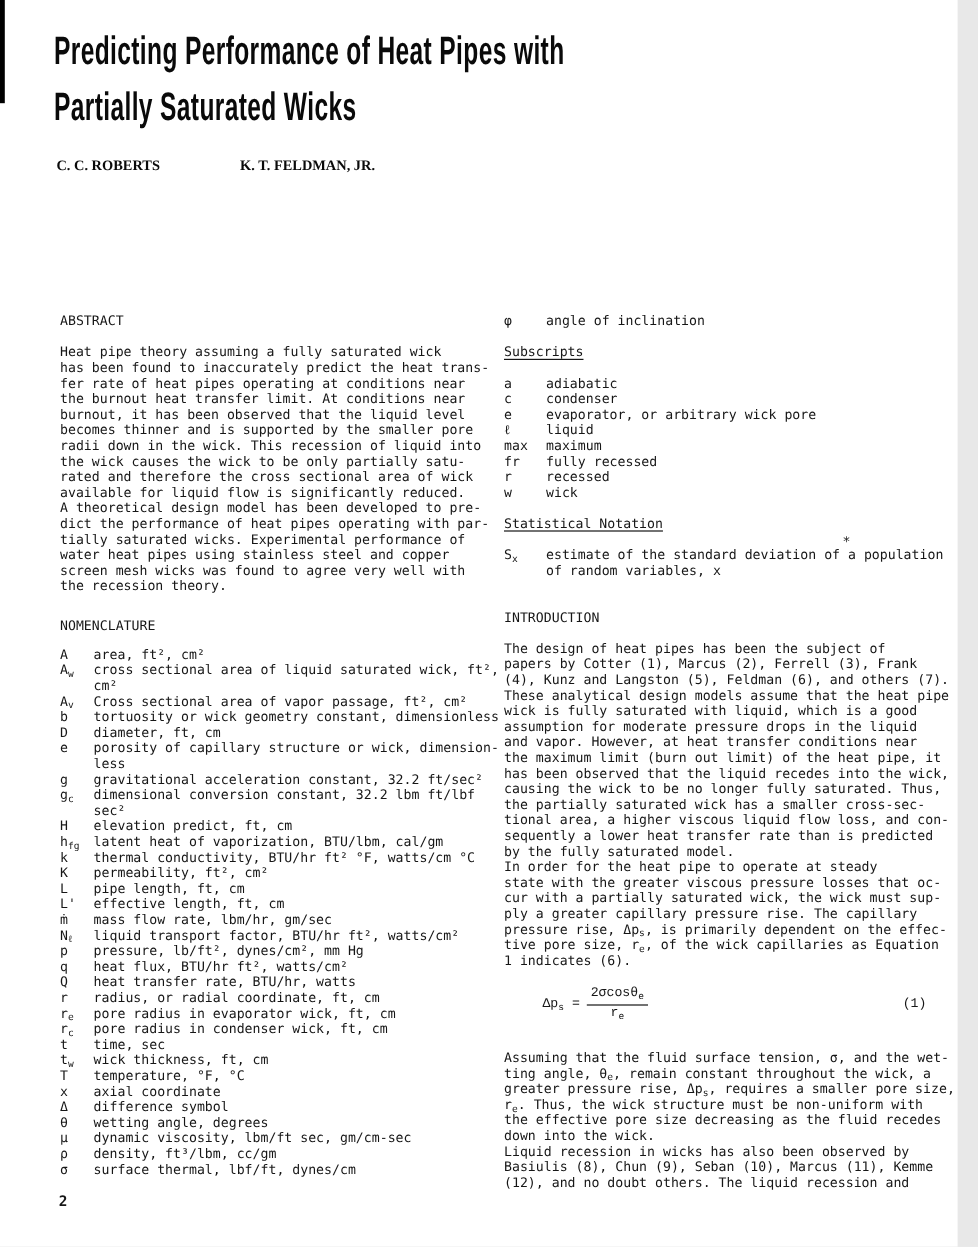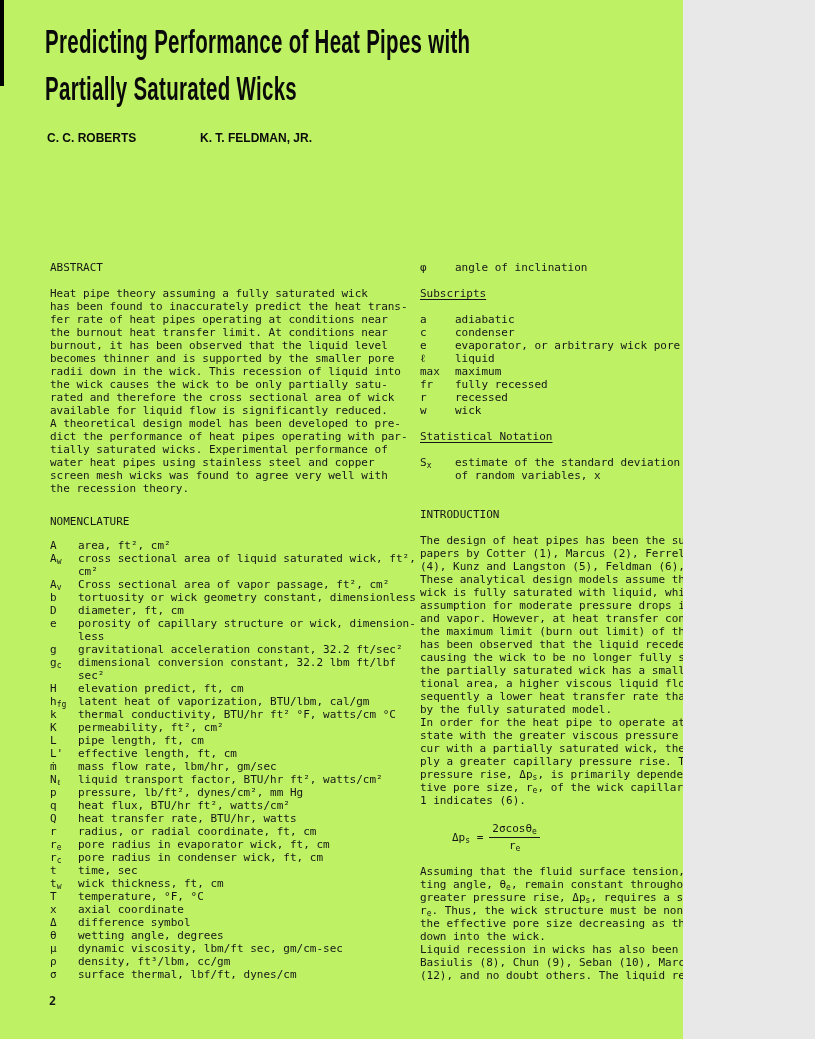--- a/index.html
+++ b/index.html
@@ -1,35 +1,35 @@
 <!DOCTYPE html>
 <html><head>
 <meta charset="utf-8">
 <style>
   html,body{margin:0;padding:0;background:#e8e8e8;}
   .page{
     position:relative;
-    width:683px;height:1039px;
-    background:#bef264;
+    width:798px;height:1039px;
+    background:#ffffff;
     font-family:"DejaVu Sans Mono", monospace;
     color:#161616;
     overflow:hidden;
   }
   .edge-mark{
     position:absolute;left:0;top:0;width:4px;height:86px;background:#000;
   }
   .title{
     position:absolute;left:45px;top:18px;
     font-family:"Liberation Sans", sans-serif;
     font-weight:bold;font-size:33px;line-height:47px;
     transform:scaleX(0.62);transform-origin:left top;
     white-space:nowrap;letter-spacing:0.5px;color:#0a0a0a;
   }
   .authors{position:absolute;top:131px;left:0;width:815px;height:16px;
-    font-family:Liberation Sans, sans-serif;font-weight:bold;font-size:12px;color:#0a0a0a;}
+    font-family:Liberation Serif, serif;font-weight:bold;font-size:12px;color:#0a0a0a;}
   .author-1{position:absolute;left:47px;top:0;}
   .author-2{position:absolute;left:200px;top:0;text-align:right;}
   .col{position:absolute;font-size:11px;line-height:13px;}
   .col-left{left:50px;top:261px;width:375px;}
   .col-right{left:420px;top:261px;width:380px;}
   .heading{font-weight:normal;}
   .underlined{text-decoration:underline;text-underline-offset:2px;}
   .para{white-space:pre-line;}
   .mb{margin-bottom:13px;}
   .abstract-body{margin-top:13px;margin-bottom:20px;}
@@ -37,21 +37,21 @@
   .row{display:flex;}
   .row .sym{flex:none;white-space:nowrap;}
   .col-left .sym{width:28px;}
   .col-right .sym{width:35px;}
   .row .def{flex:1;white-space:pre-line;}
   sub,sup{font-size:8px;line-height:0;}
   sub{vertical-align:-0.3em;}
   .stat-block{position:relative;margin-top:13px;margin-bottom:26px;}
   .footnote-mark{position:absolute;top:-11px;left:282px;font-size:11px;}
   .intro-body{margin-top:13px;}
-  .equation{display:flex;align-items:center;padding-left:32px;margin-top:15px;margin-bottom:13px;}
+  .equation{display:flex;align-items:center;padding-left:32px;margin-top:15px;margin-bottom:23px;font-family:Liberation Mono, monospace;}
   .frac{display:inline-flex;flex-direction:column;text-align:center;margin-left:6px;}
   .frac .num{padding:0 3px 2px;border-bottom:1px solid #161616;}
   .frac .den{padding-top:1px;}
   .eq-number{margin-left:auto;margin-right:28px;}
   .page-number{position:absolute;left:49px;top:994px;font-size:12px;font-weight:bold;}
 </style>
 </head>
 <body>
 
 <div class="page">

